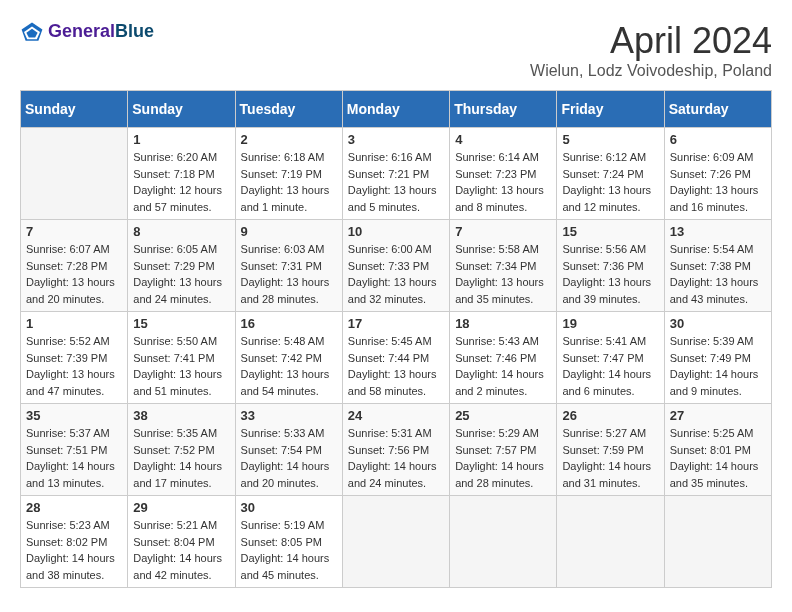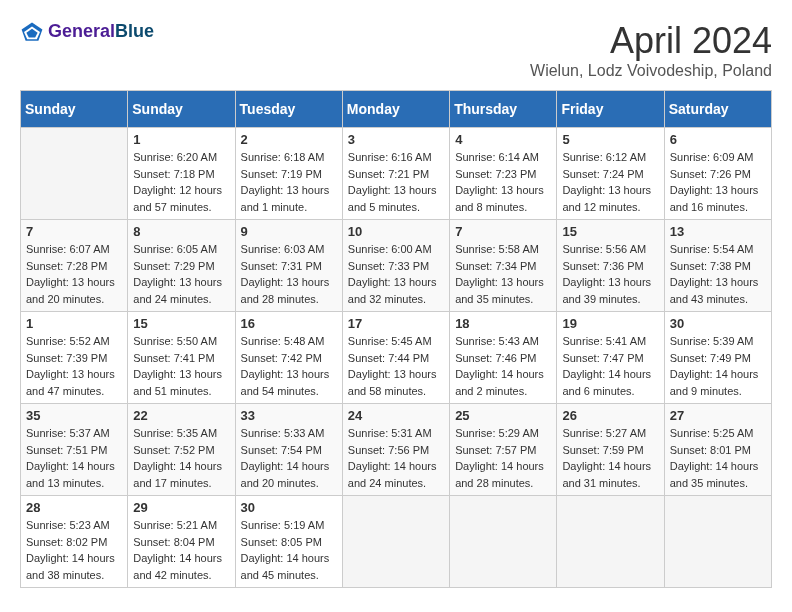--- a/index.html
+++ b/index.html
@@ -209,21 +209,21 @@
           <span class="day-num">30</span>
           <div class="sun-info">Sunrise: 5:39 AM<br>Sunset: 7:49 PM<br>Daylight: 14 hours and 9 minutes.</div>
         </td>
       </tr>
       <tr>
         <td>
           <span class="day-num">35</span>
           <div class="sun-info">Sunrise: 5:37 AM<br>Sunset: 7:51 PM<br>Daylight: 14 hours and 13 minutes.</div>
         </td>
         <td>
-          <span class="day-num">22</span>
+          <span class="day-num">38</span>
           <div class="sun-info">Sunrise: 5:35 AM<br>Sunset: 7:52 PM<br>Daylight: 14 hours and 17 minutes.</div>
         </td>
         <td>
           <span class="day-num">33</span>
           <div class="sun-info">Sunrise: 5:33 AM<br>Sunset: 7:54 PM<br>Daylight: 14 hours and 20 minutes.</div>
         </td>
         <td>
           <span class="day-num">24</span>
           <div class="sun-info">Sunrise: 5:31 AM<br>Sunset: 7:56 PM<br>Daylight: 14 hours and 24 minutes.</div>
         </td>

